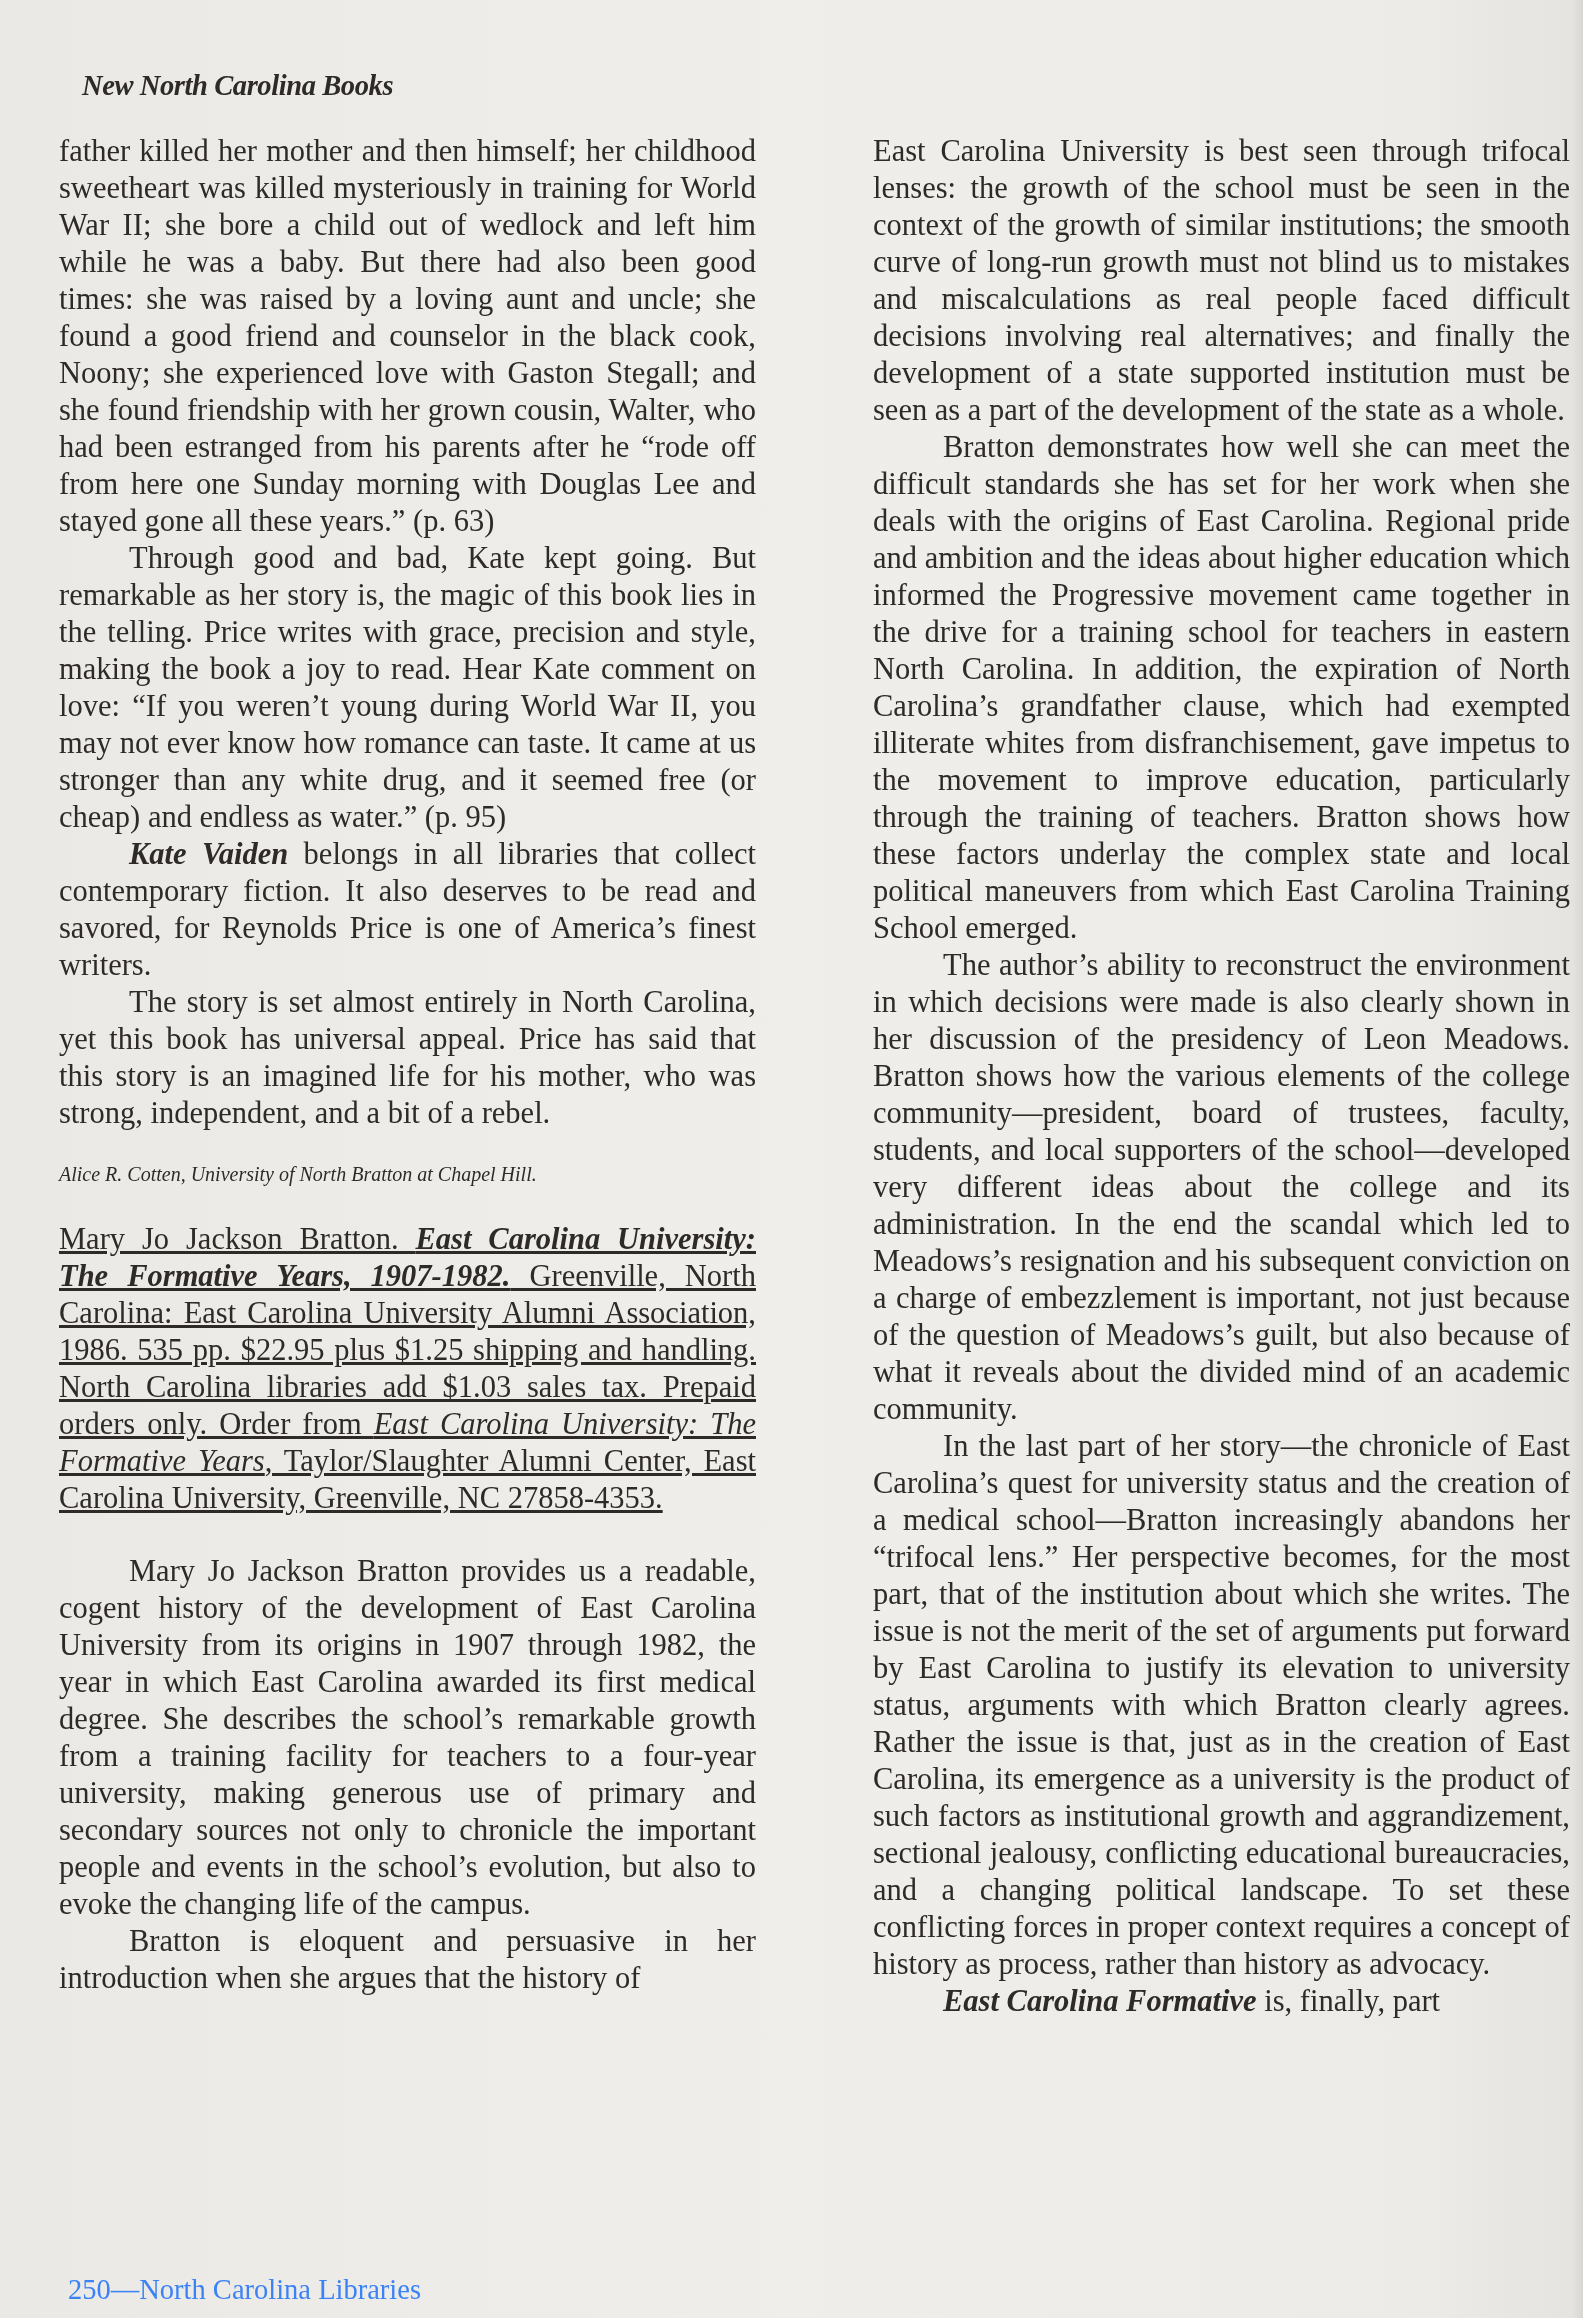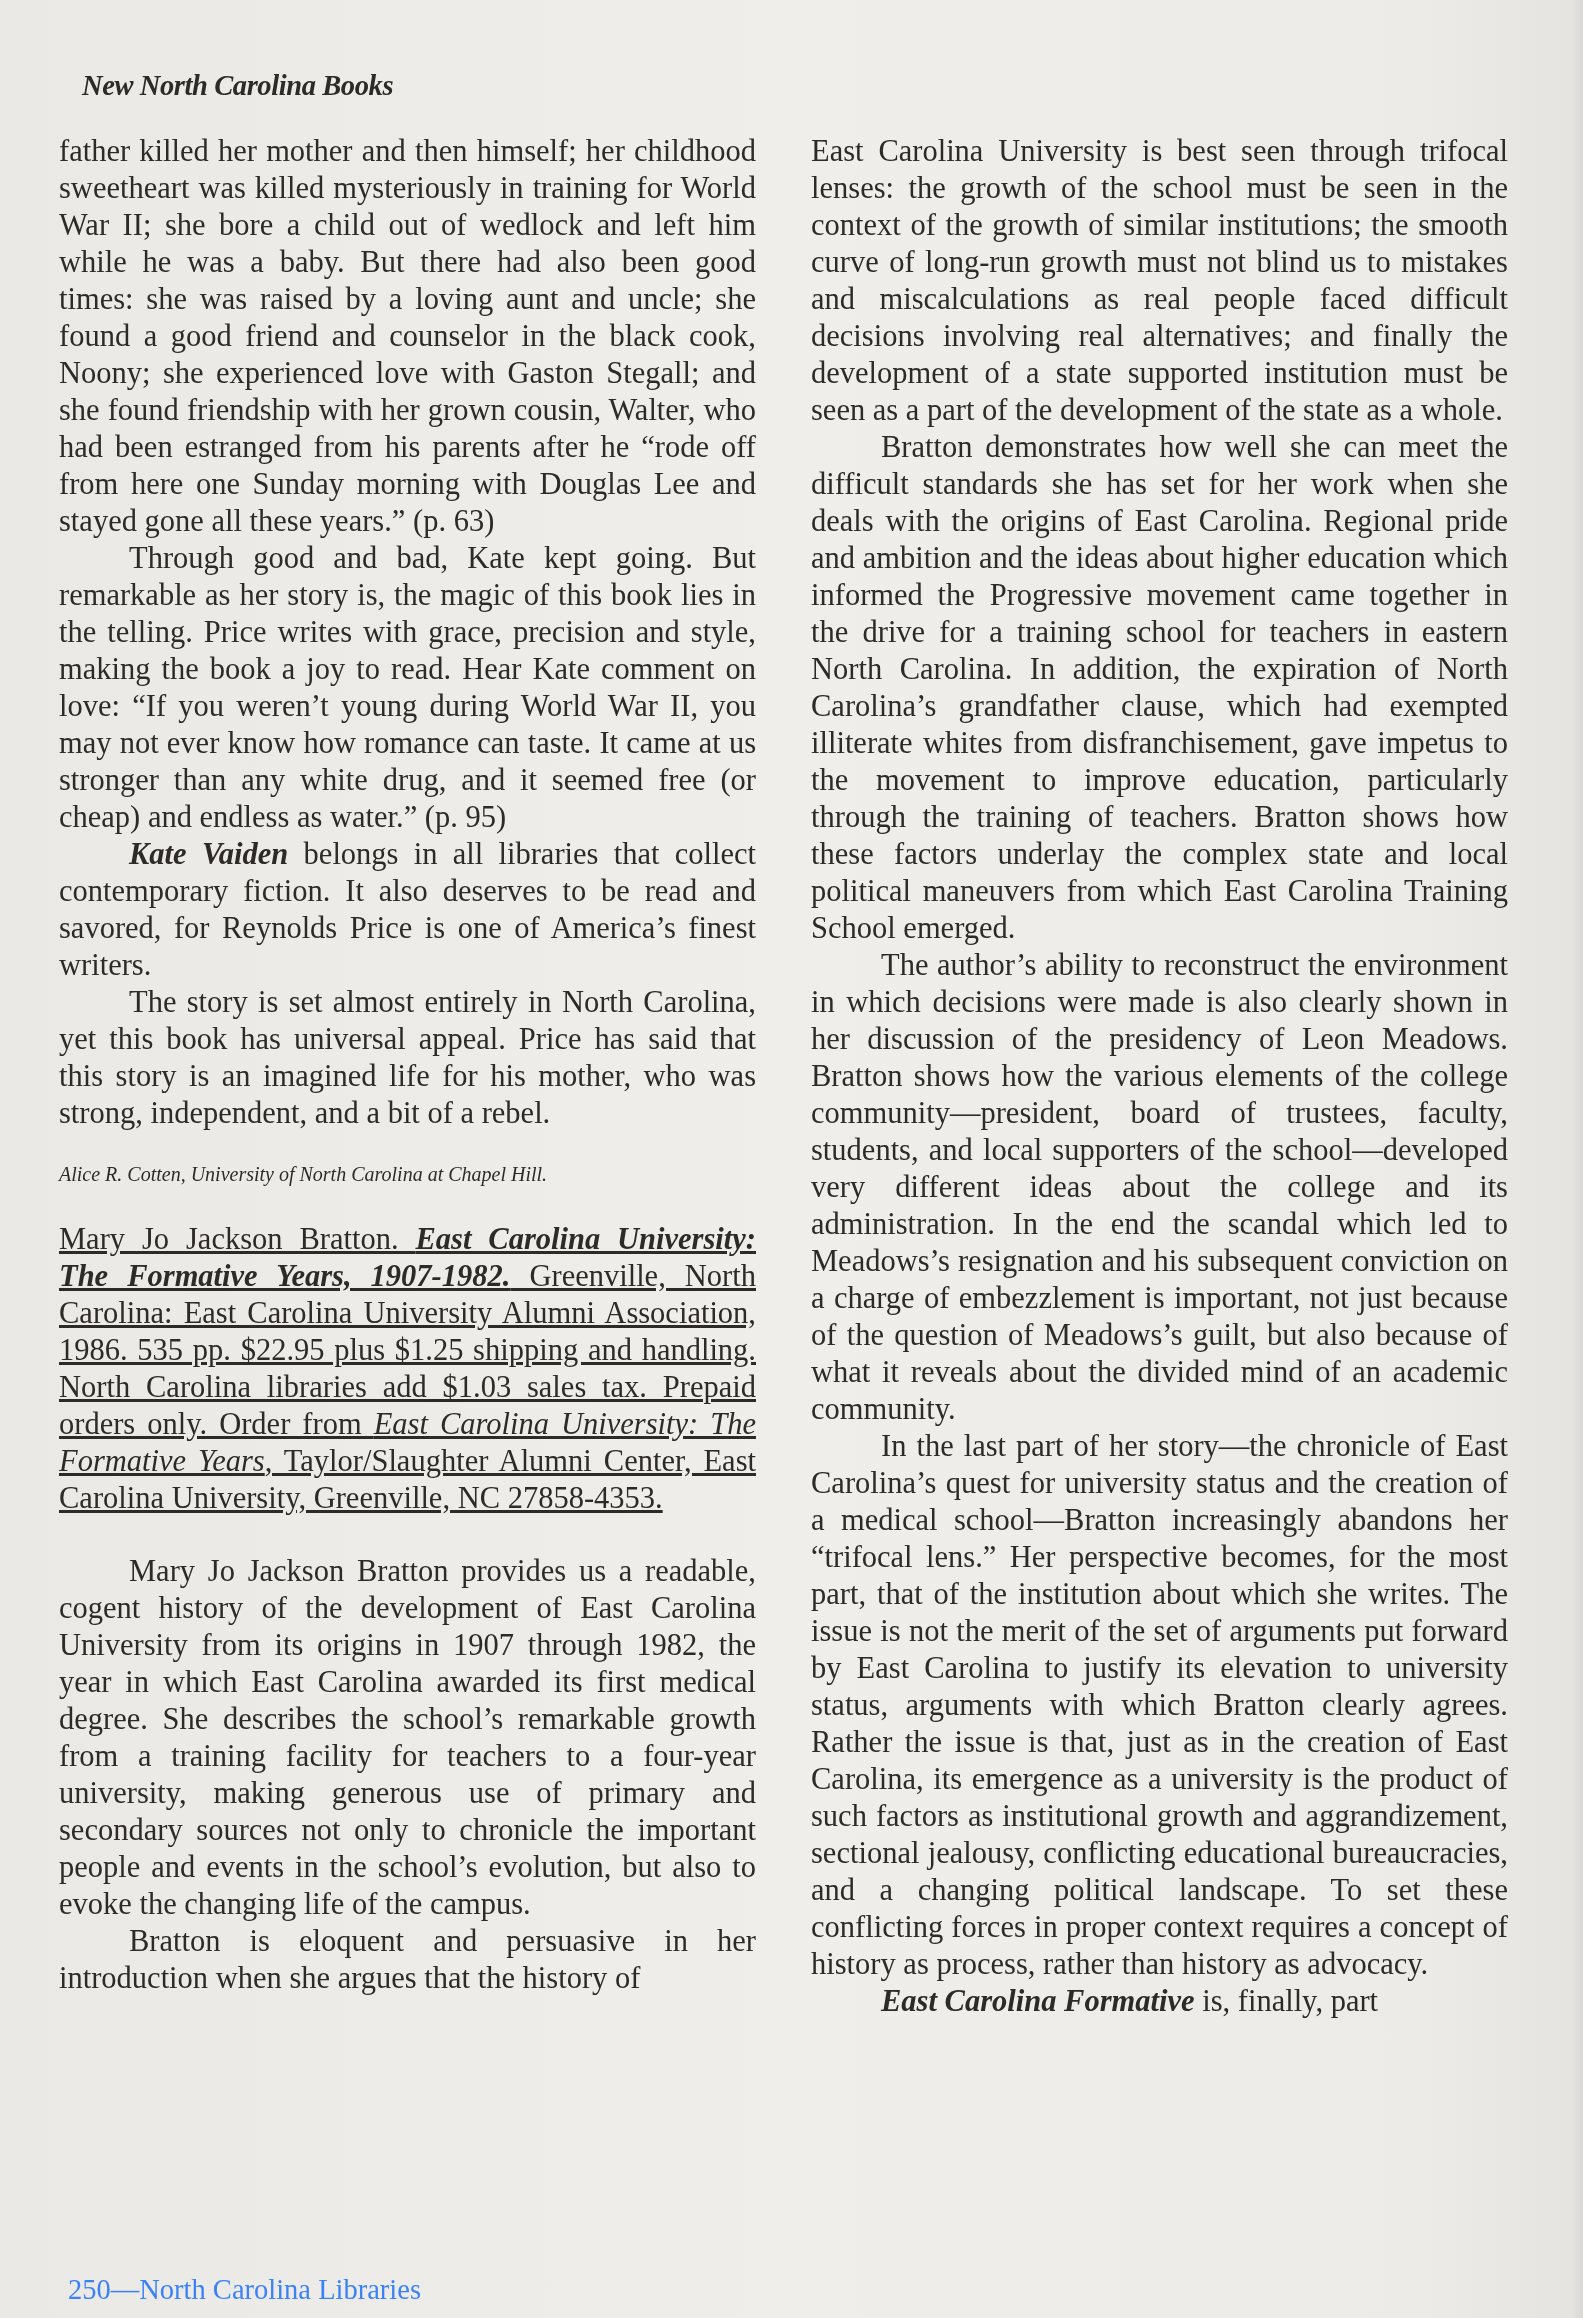--- a/index.html
+++ b/index.html
@@ -27,21 +27,21 @@
     position: absolute;
     top: 133px;
     width: 697px;
     font-family: "Liberation Serif", serif;
     font-size: 30.5px;
     line-height: 37px;
     text-align: justify;
     hyphens: manual;
   }
   .col-left { left: 59px; }
-  .col-right { left: 811px; }
+  .col-right { left: 873px; }
   .column p { margin: 0; }
   .indent { text-indent: 70px; }
   .title-ref { font-style: italic; font-weight: bold; }
   .ital { font-style: italic; }
   .reviewer {
     font-style: italic;
     font-size: 20px;
     line-height: 24px;
     margin-top: 30px !important;
     margin-bottom: 35px !important;
@@ -68,21 +68,21 @@
 </head>
 <body>
 
 <div class="running-head">New North Carolina Books</div>
 
 <div class="column col-left">
   <p>father killed her mother and then himself; her childhood sweetheart was killed mysteriously in training for World War II; she bore a child out of wedlock and left him while he was a baby. But there had also been good times: she was raised by a loving aunt and uncle; she found a good friend and counselor in the black cook, Noony; she expe­rienced love with Gaston Stegall; and she found friendship with her grown cousin, Walter, who had been estranged from his parents after he “rode off from here one Sunday morning with Douglas Lee and stayed gone all these years.” (p. 63)</p>
   <p class="indent">Through good and bad, Kate kept going. But remarkable as her story is, the magic of this book lies in the telling. Price writes with grace, preci­sion and style, making the book a joy to read. Hear Kate comment on love: “If you weren’t young dur­ing World War II, you may not ever know how romance can taste. It came at us stronger than any white drug, and it seemed free (or cheap) and endless as water.” (p. 95)</p>
   <p class="indent"><span class="title-ref">Kate Vaiden</span><span> belongs in all libraries that col­lect contemporary fiction. It also deserves to be read and savored, for Reynolds Price is one of America’s finest writers.</span></p>
   <p class="indent">The story is set almost entirely in North Carolina, yet this book has universal appeal. Price has said that this story is an imagined life for his mother, who was strong, independent, and a bit of a rebel.</p>
-  <p class="reviewer">Alice R. Cotten, University of North Carolina at Chapel Hill.</p>
+  <p class="reviewer">Alice R. Cotten, University of North Bratton at Chapel Hill.</p>
   <p class="citation"><span>Mary Jo Jackson Bratton. </span><span class="title-ref">East Carolina Univer­sity: The Formative Years, 1907-1982.</span><span> Greenville, North Carolina: East Carolina University Alumni Association, 1986. 535 pp. $22.95 plus $1.25 ship­ping and handling. North Carolina libraries add $1.03 sales tax. Prepaid orders only. Order from </span><span class="ital">East Carolina University: The Formative Years</span><span>, Taylor/Slaughter Alumni Center, East Carolina University, Greenville, NC 27858-4353.</span></p>
   <div class="gap"></div>
   <p class="indent">Mary Jo Jackson Bratton provides us a read­able, cogent history of the development of East Carolina University from its origins in 1907 through 1982, the year in which East Carolina awarded its first medical degree. She describes the school’s remarkable growth from a training facility for teachers to a four-year university, mak­ing generous use of primary and secondary sour­ces not only to chronicle the important people and events in the school’s evolution, but also to evoke the changing life of the campus.</p>
   <p class="indent">Bratton is eloquent and persuasive in her introduction when she argues that the history of</p>
 </div>
 
 <div class="column col-right">
   <p>East Carolina University is best seen through tri­focal lenses: the growth of the school must be seen in the context of the growth of similar institutions; the smooth curve of long-run growth must not blind us to mistakes and miscalculations as real people faced difficult decisions involving real alternatives; and finally the development of a state supported institution must be seen as a part of the development of the state as a whole.</p>
   <p class="indent">Bratton demonstrates how well she can meet the difficult standards she has set for her work when she deals with the origins of East Carolina. Regional pride and ambition and the ideas about higher education which informed the Progressive movement came together in the drive for a train­ing school for teachers in eastern North Carolina. In addition, the expiration of North Carolina’s grandfather clause, which had exempted illiter­ate whites from disfranchisement, gave impetus to the movement to improve education, particu­larly through the training of teachers. Bratton shows how these factors underlay the complex state and local political maneuvers from which East Carolina Training School emerged.</p>
   <p class="indent">The author’s ability to reconstruct the en­vironment in which decisions were made is also clearly shown in her discussion of the presidency of Leon Meadows. Bratton shows how the various elements of the college community—president, board of trustees, faculty, students, and local supporters of the school—developed very differ­ent ideas about the college and its administration. In the end the scandal which led to Meadows’s resignation and his subsequent conviction on a charge of embezzlement is important, not just because of the question of Meadows’s guilt, but also because of what it reveals about the divided mind of an academic community.</p>

